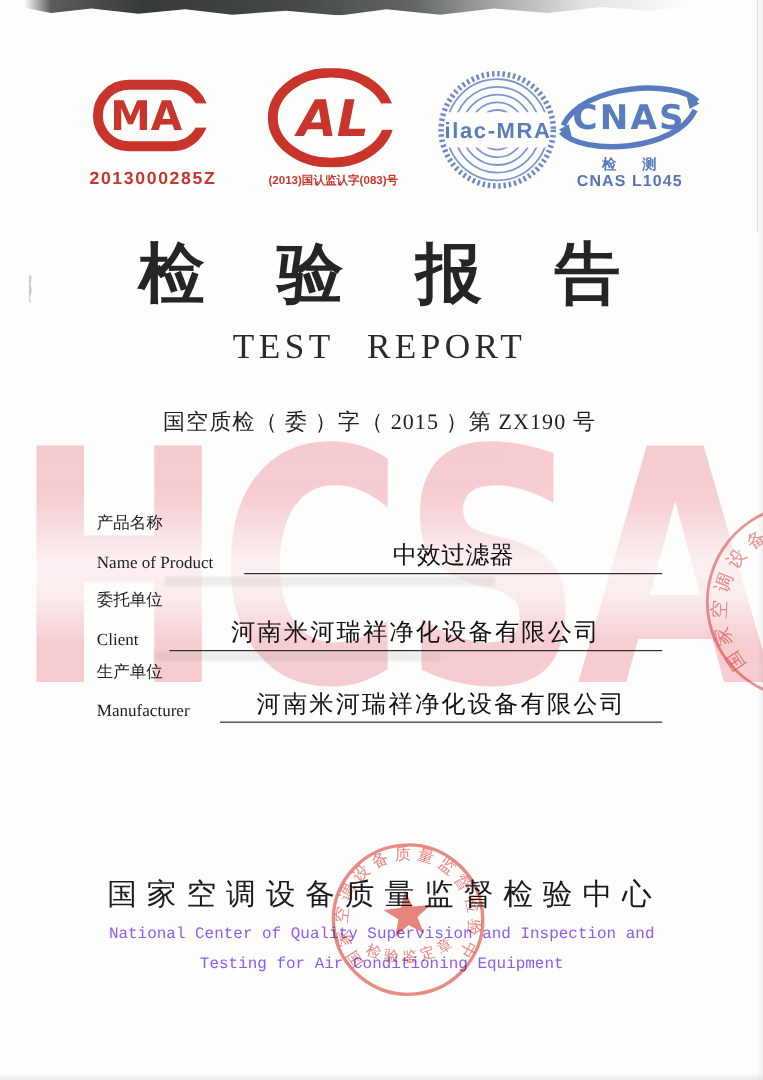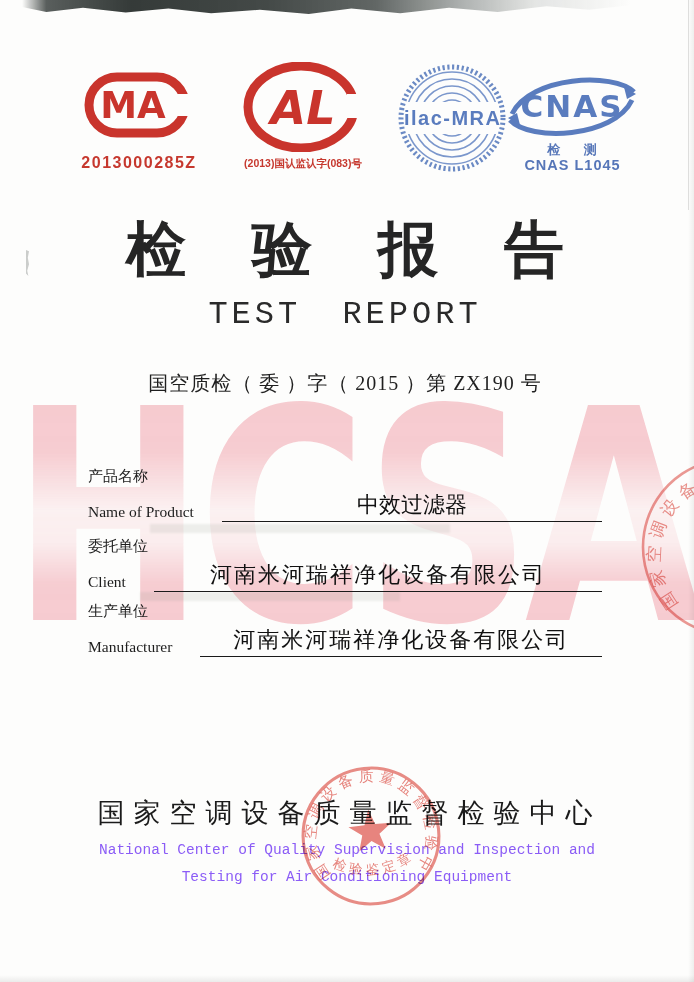--- a/index.html
+++ b/index.html
@@ -35,21 +35,21 @@
   .cma-num{left:80px;top:154px;width:118px;font-size:16px;letter-spacing:1.5px;}
   .cal-cap{left:228px;top:157px;width:150px;font-size:10.5px;}
   .cnas-tag{left:512px;top:141px;width:120px;font-size:13px;letter-spacing:10px;color:#5676b8;text-indent:10px;}
   .cnas-code{left:505px;top:157px;width:135px;font-size:14.5px;letter-spacing:1px;color:#5676b8;}
 
   
   .center-row{position:absolute;left:0;width:690px;display:flex;justify-content:center;z-index:2;}
   .zh-title{top:212px;}
   .zh-title span{font-family:"DejaVu Sans","Liberation Sans",sans-serif;font-weight:bold;color:#252525;
     font-size:60px;line-height:74px;letter-spacing:66px;margin-right:-66px;white-space:nowrap;}
-  .en-title{top:296px;font-family:Liberation Mono, monospace;}
+  .en-title{top:296px;}
   .en-title span{font-size:32px;color:#2a2a2a;letter-spacing:4px;word-spacing:18px;white-space:nowrap;}
   .doc-no{top:370px;}
   .doc-no span{font-size:20px;color:#1f1f1f;letter-spacing:1px;white-space:nowrap;}
 
   
   .field{position:absolute;left:88px;width:514px;z-index:2;}
   .field .zh{font-size:15px;color:#1d1d1d;line-height:20px;}
   .field .row{display:flex;align-items:flex-end;margin-top:6px;}
   .field .en{font-size:15.5px;color:#1d1d1d;white-space:nowrap;line-height:20px;}
   .field .value{flex:1;border-bottom:1.5px solid #1a1a1a;text-align:center;

